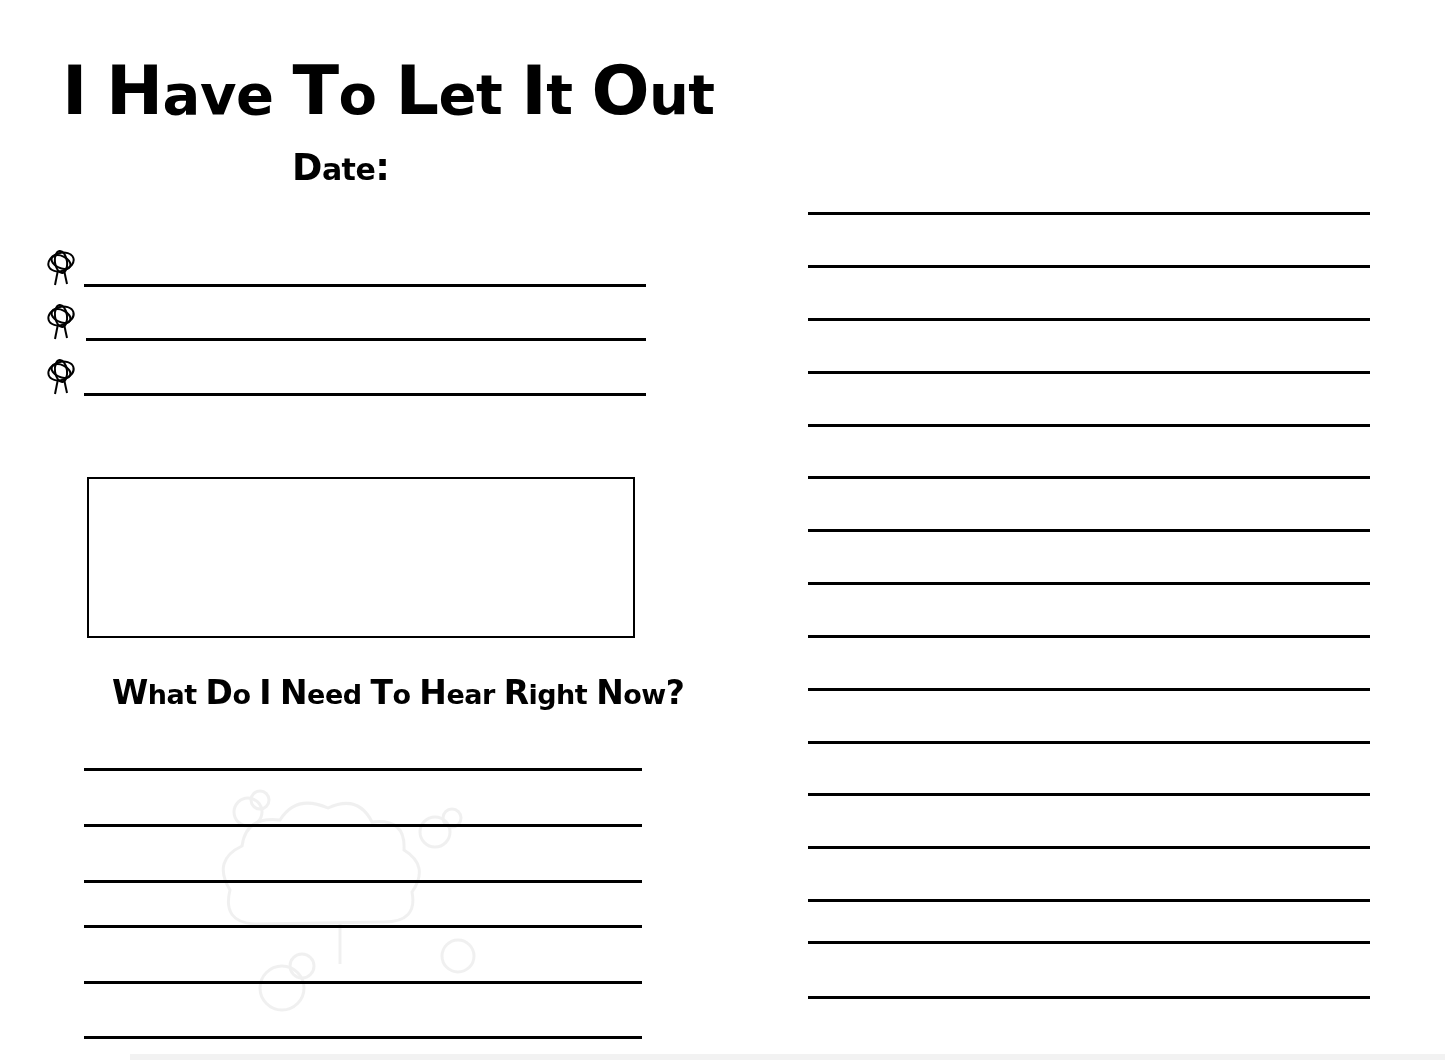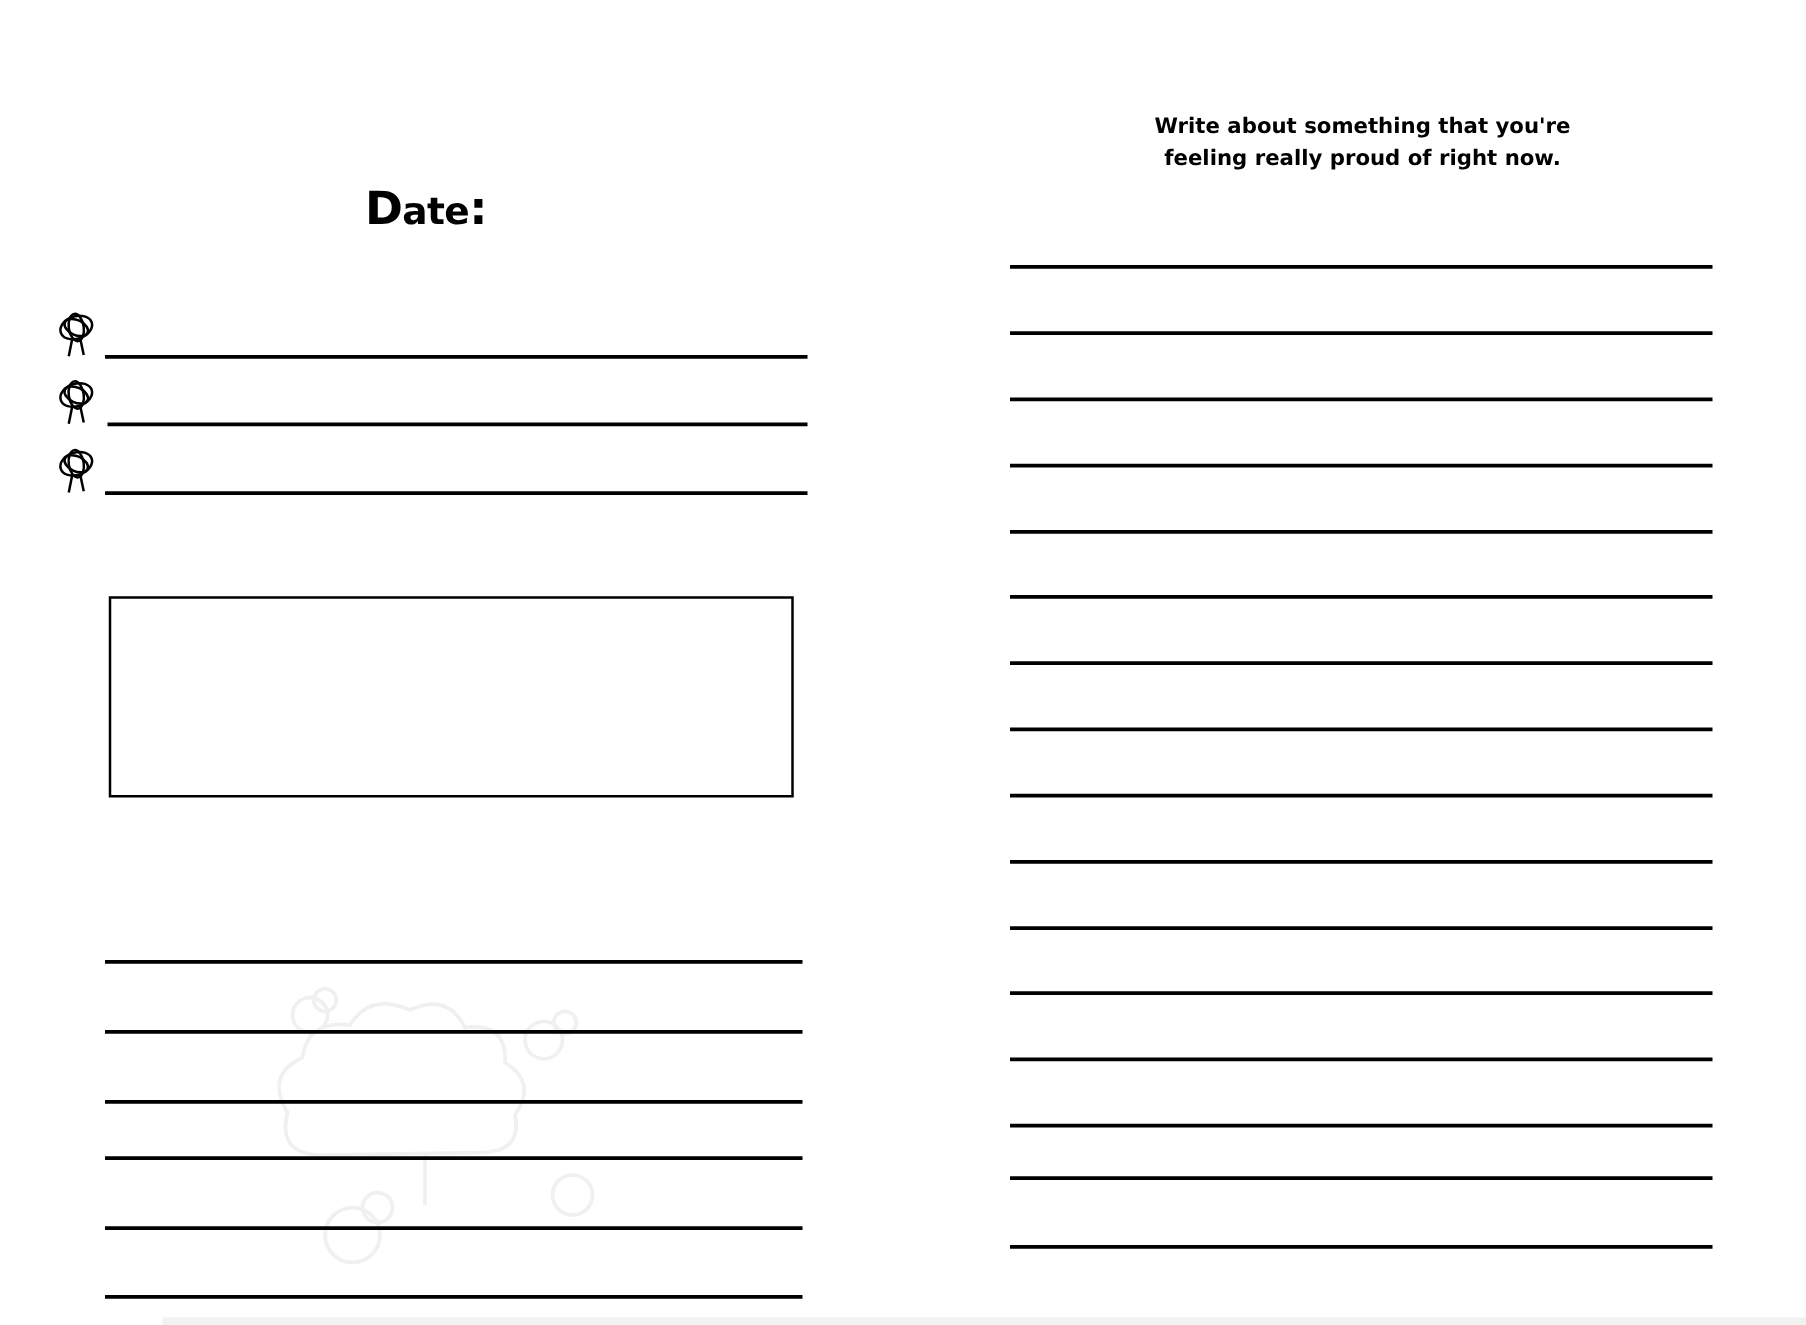--- a/index.html
+++ b/index.html
@@ -146,20 +146,23 @@
     width: 1315px;
     height: 6px;
     background: #f2f2f2;
   }
 </style>
 </head>
 <body>
 
 <div id="left-page">
 
+  <div id="title" class="fancy">
+    <span class="cap">I</span> <span class="cap">H</span>ave <span class="cap">T</span>o <span class="cap">L</span>et <span class="cap">I</span>t <span class="cap">O</span>ut
+  </div>
 
   <div id="date-label" class="fancy">
     <span class="cap">D</span>ate<span class="cap">:</span>
   </div>
 
 
   <div class="scribble" style="left:44px; top:246px;">
     <svg width="34" height="40" viewBox="0 0 34 40">
       <g fill="none" stroke="#000" stroke-width="2">
         <ellipse cx="17" cy="16" rx="13" ry="9" transform="rotate(-18 17 16)"></ellipse>
@@ -193,20 +196,23 @@
     </svg>
   </div>
 
   <div class="ruled-line" style="left:84px; top:284px; width:562px;"></div>
   <div class="ruled-line" style="left:86px; top:338px; width:560px;"></div>
   <div class="ruled-line" style="left:84px; top:393px; width:562px;"></div>
 
 
   <div id="doodle-box"></div>
 
+  <div id="hear-heading" class="fancy">
+    <span class="cap">W</span>hat <span class="cap">D</span>o <span class="cap">I</span> <span class="cap">N</span>eed <span class="cap">T</span>o <span class="cap">H</span>ear <span class="cap">R</span>ight <span class="cap">N</span>ow<span class="cap">?</span>
+  </div>
 
   <div id="watermark">
     <svg width="310" height="280" viewBox="0 0 310 280">
       <g fill="none" stroke="#888" stroke-width="3">
         <path d="M40 120 q-18 -30 12 -44 q4 -30 38 -26 q16 -26 48 -12 q30 -14 44 14 q34 -4 32 28 q26 16 8 42 q6 30 -28 30 l-130 2 q-32 -2 -24 -34 z"></path>
         <circle cx="58" cy="42" r="14"></circle>
         <circle cx="70" cy="30" r="9"></circle>
         <circle cx="245" cy="62" r="15"></circle>
         <circle cx="262" cy="48" r="9"></circle>
         <circle cx="92" cy="218" r="22"></circle>
@@ -219,21 +225,20 @@
 
   <div class="ruled-line" style="left:84px; top:768px; width:558px;"></div>
   <div class="ruled-line" style="left:84px; top:824px; width:558px;"></div>
   <div class="ruled-line" style="left:84px; top:880px; width:558px;"></div>
   <div class="ruled-line" style="left:84px; top:925px; width:558px;"></div>
   <div class="ruled-line" style="left:84px; top:981px; width:558px;"></div>
   <div class="ruled-line" style="left:84px; top:1036px; width:558px;"></div>
 </div>
 
 <div id="right-page">
-  <div id="prompt">Write about something that you're feeling really proud of right now.</div>
 
   <div class="r-line" style="top:212px;"></div>
   <div class="r-line" style="top:265px;"></div>
   <div class="r-line" style="top:318px;"></div>
   <div class="r-line" style="top:371px;"></div>
   <div class="r-line" style="top:424px;"></div>
   <div class="r-line" style="top:476px;"></div>
   <div class="r-line" style="top:529px;"></div>
   <div class="r-line" style="top:582px;"></div>
   <div class="r-line" style="top:635px;"></div>

